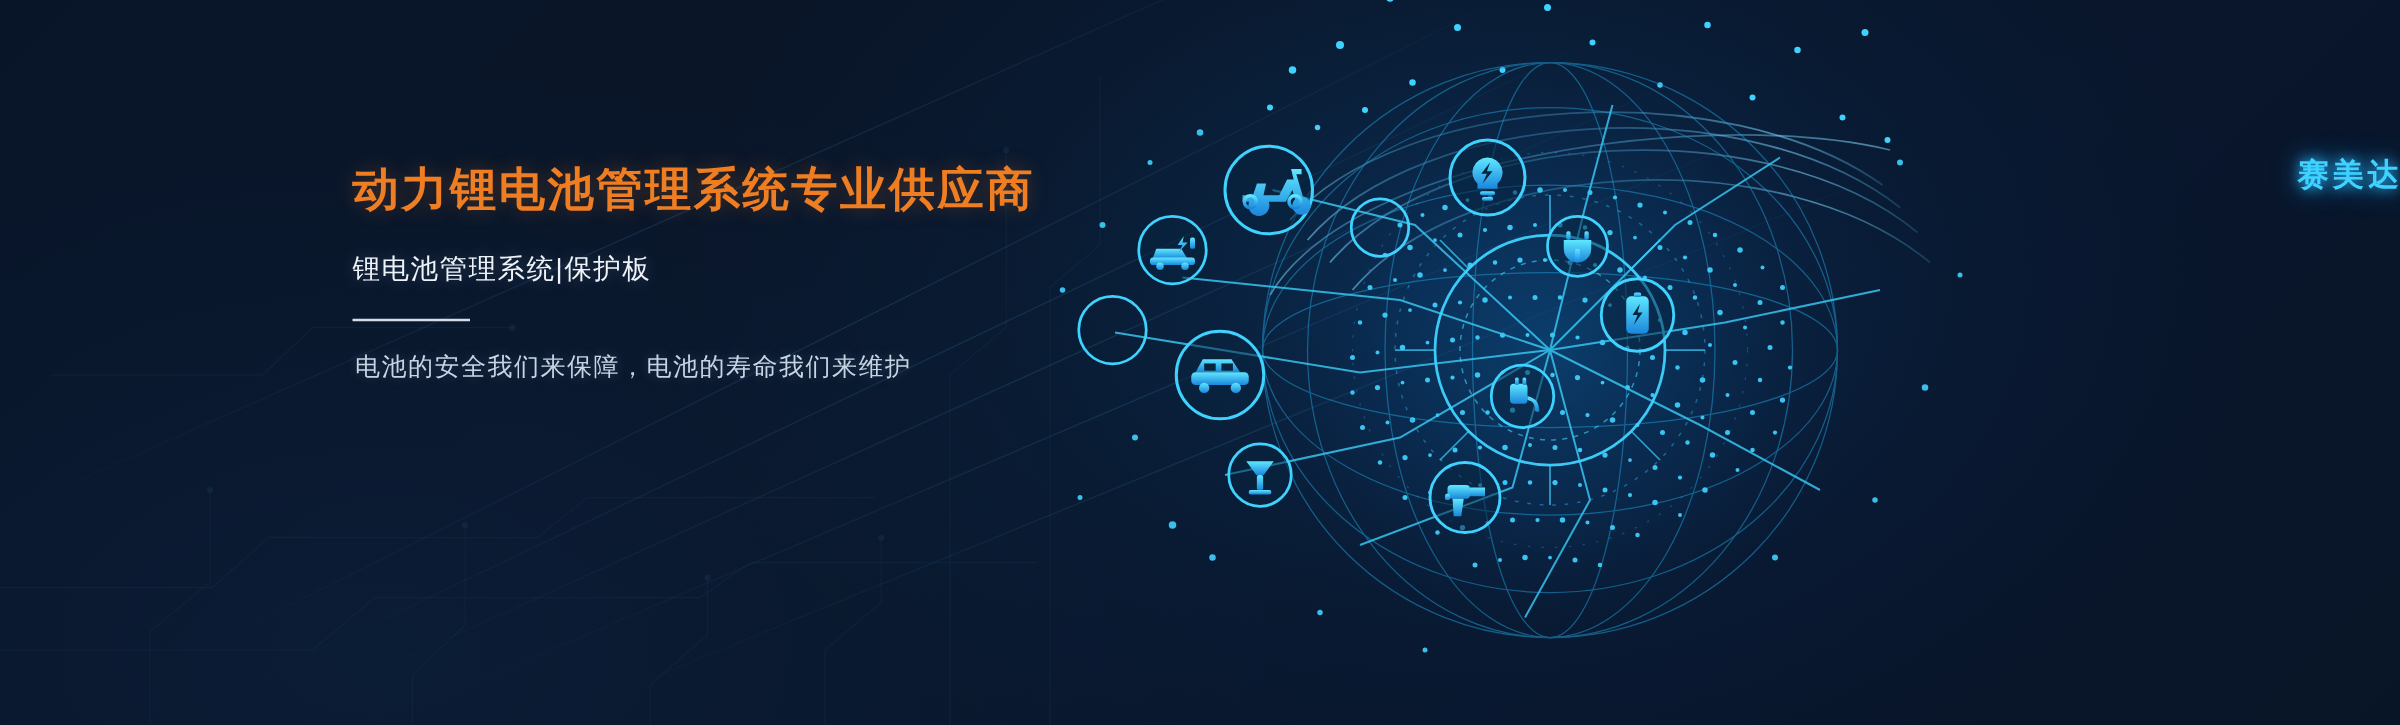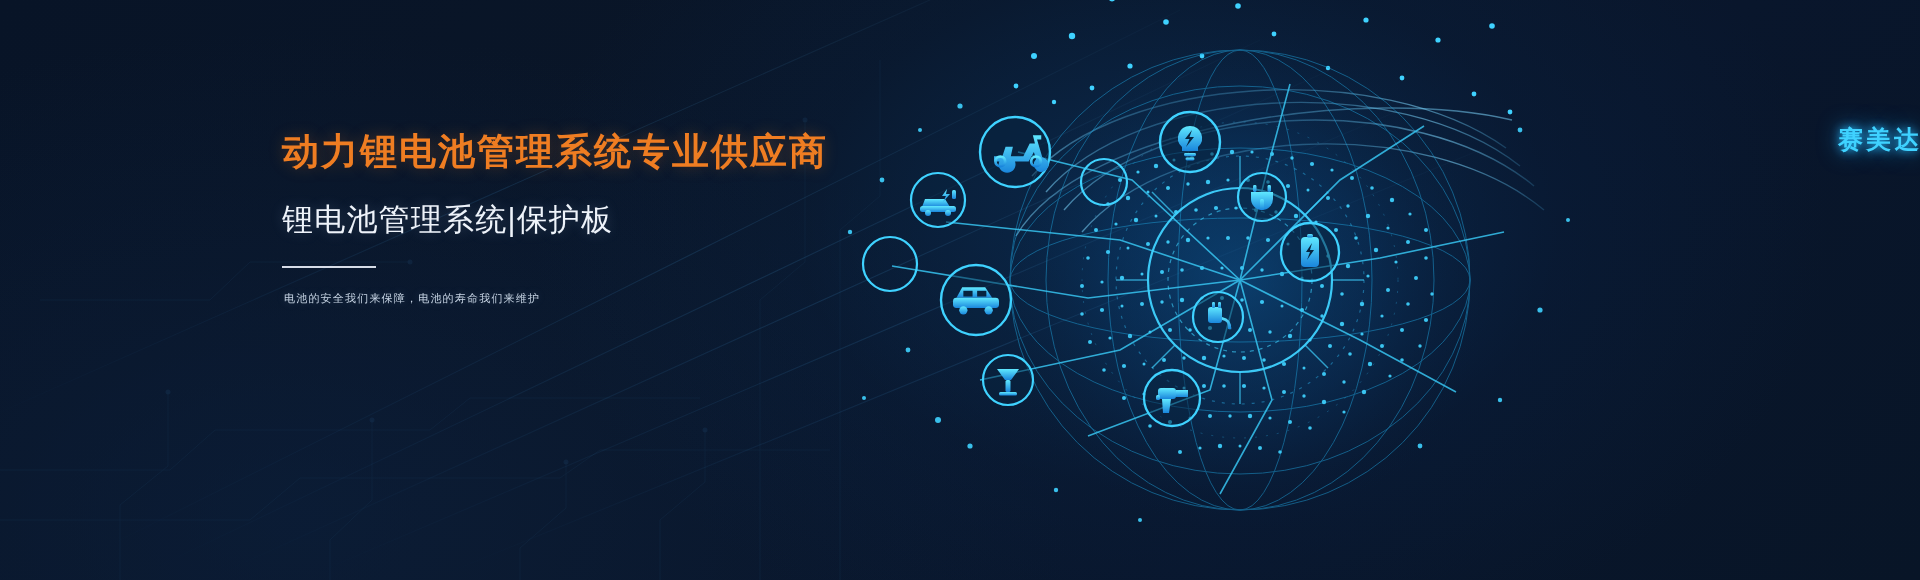--- a/index.html
+++ b/index.html
@@ -33,37 +33,37 @@
     font-weight:bold;
     letter-spacing:2.0px;
     color:#ef7d22;
     line-height:1.28;
     white-space:nowrap;
     margin:0;
     text-shadow:0 0 16px rgba(239,125,34,.28);
   }
   .subtitle{
     margin:26px 0 0 0;
-    font-size:31px;
+    font-size:22px;
     font-weight:normal;
     letter-spacing:1.2px;
     color:#eef3fa;
     line-height:1.25;
     white-space:nowrap;
     text-shadow:0 0 14px rgba(190,215,255,.22);
   }
   .divider{
     margin-top:26px;
     width:94px;height:2px;
     background:#e8eef7;
     opacity:.92;
   }
   .tagline{
     margin:22px 0 0 2px;
-    font-size:11px;
+    font-size:20px;
     letter-spacing:1.2px;
     color:#c7d4e4;
     line-height:1.5;
     white-space:nowrap;
     text-shadow:0 0 10px rgba(160,190,230,.22);
   }
 
   
   .globe-wrap{
     position:absolute;

